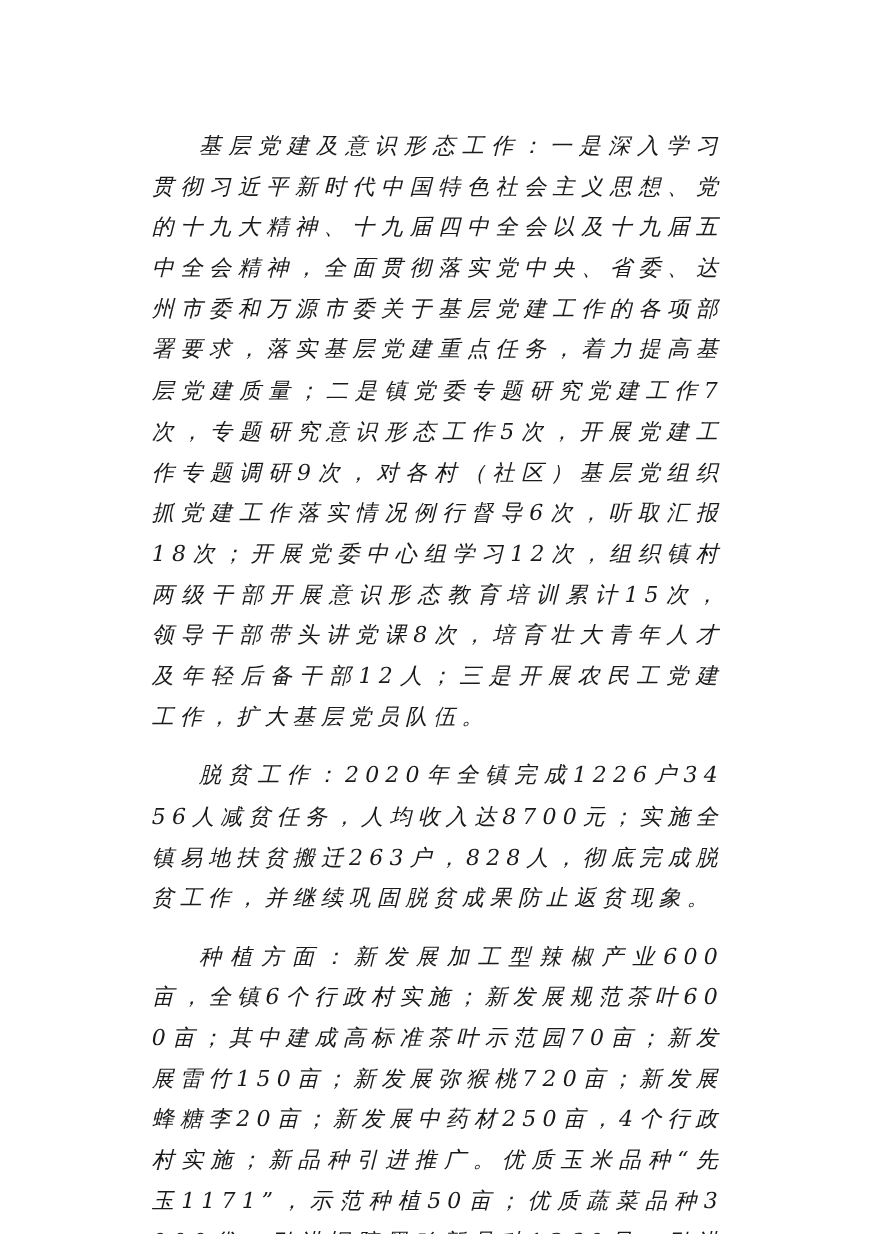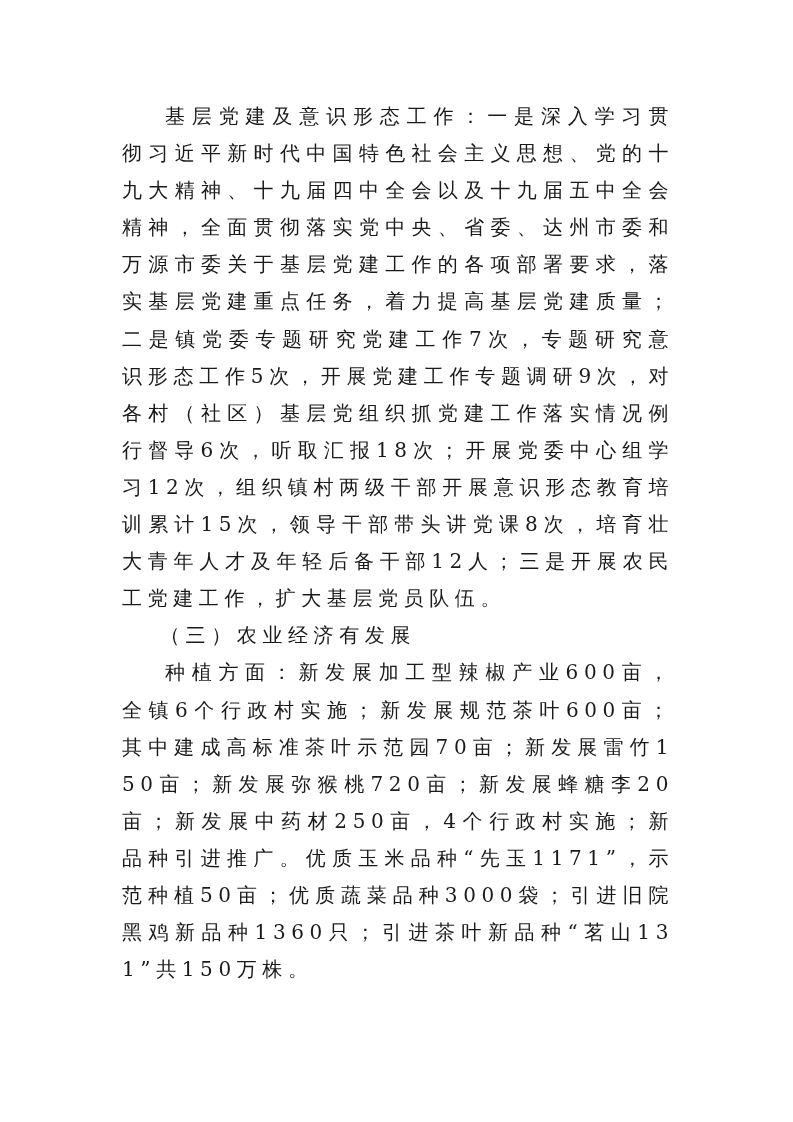--- a/index.html
+++ b/index.html
@@ -10,23 +10,23 @@
     top: 98px;
     width: 552px;
     font-family: "DejaVu Serif", "Liberation Serif", serif;
     font-size: 20px;
     line-height: 37.1px;
     color: #1a1a1a;
     text-align: justify;
     text-justify: inter-character;
     letter-spacing: 5.6px;
   }
-  .para { margin: 0; text-indent: 43px; word-break: break-all; }
+  .para { margin: 16px; text-indent: 43px; word-break: break-all; font-style: italic; }
   .heading { margin: 0; text-indent: 38px; }
 </style>
 </head>
 <body>
 
 <div class="page">
   <p class="para">基层党建及意识形态工作：一是深入学习贯彻习近平新时代中国特色社会主义思想、党的十九大精神、十九届四中全会以及十九届五中全会精神，全面贯彻落实党中央、省委、达州市委和万源市委关于基层党建工作的各项部署要求，落实基层党建重点任务，着力提高基层党建质量；二是镇党委专题研究党建工作7次，专题研究意识形态工作5次，开展党建工作专题调研9次，对各村（社区）基层党组织抓党建工作落实情况例行督导6次，听取汇报18次；开展党委中心组学习12次，组织镇村两级干部开展意识形态教育培训累计15次，领导干部带头讲党课8次，培育壮大青年人才及年轻后备干部12人；三是开展农民工党建工作，扩大基层党员队伍。</p>
-  <p class="heading">（三）农业经济有发展</p>
+  <p class="para">脱贫工作：2020年全镇完成1226户3456人减贫任务，人均收入达8700元；实施全镇易地扶贫搬迁263户，828人，彻底完成脱贫工作，并继续巩固脱贫成果防止返贫现象。</p>
   <p class="para">种植方面：新发展加工型辣椒产业600亩，全镇6个行政村实施；新发展规范茶叶600亩；其中建成高标准茶叶示范园70亩；新发展雷竹150亩；新发展弥猴桃720亩；新发展蜂糖李20亩；新发展中药材250亩，4个行政村实施；新品种引进推广。优质玉米品种“先玉1171”，示范种植50亩；优质蔬菜品种3000袋；引进旧院黑鸡新品种1360只；引进茶叶新品种“茗山131”共150万株。</p>
 </div>
 
 </body></html>

